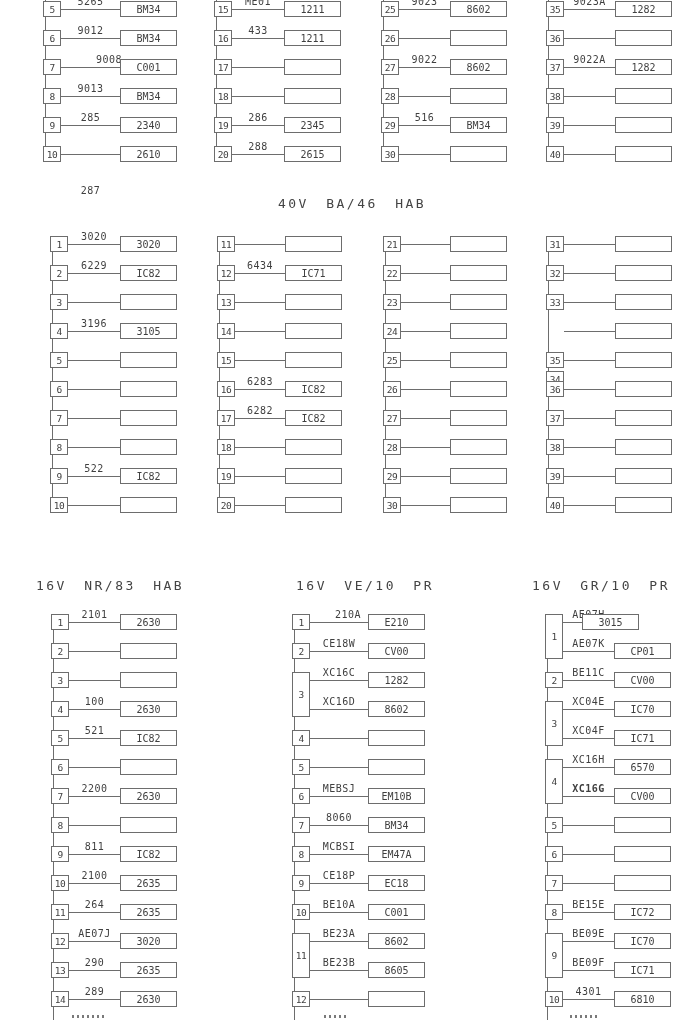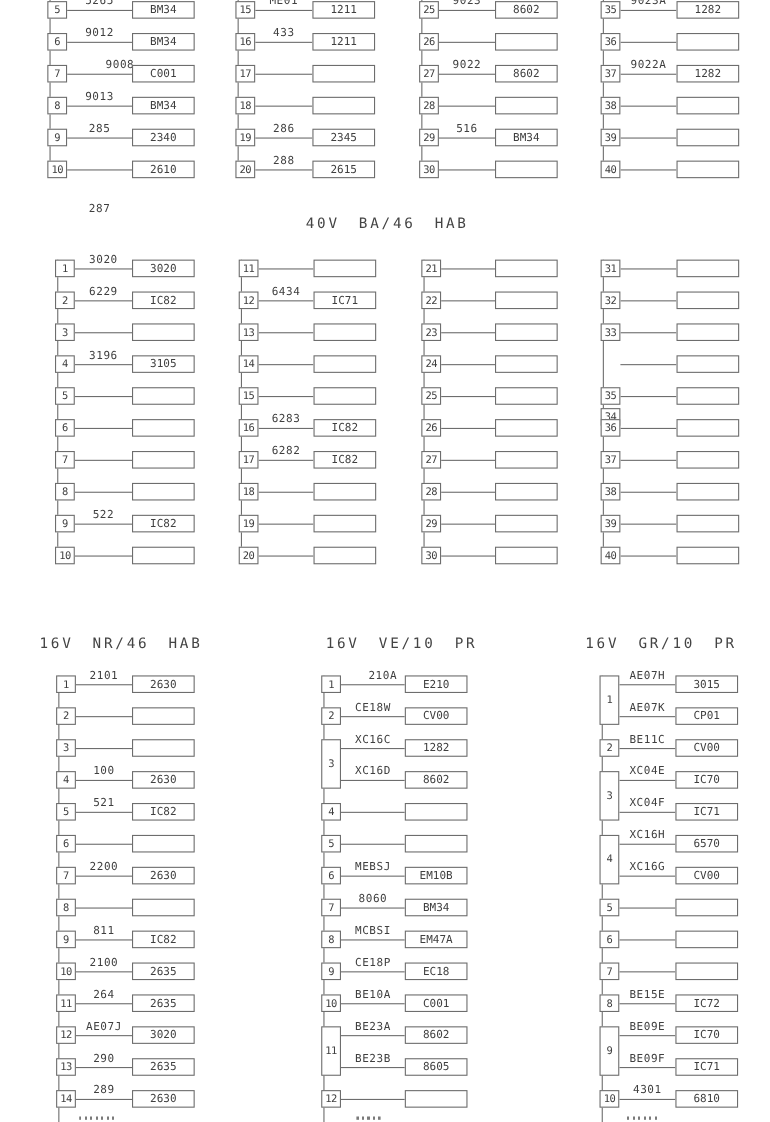--- a/index.html
+++ b/index.html
@@ -19,21 +19,21 @@
   .title{position:absolute;font-size:13px;color:#444;transform:translateX(-50%);
          white-space:nowrap;letter-spacing:2.5px;word-spacing:7px;z-index:3;}
   .frag{position:absolute;height:3px;z-index:2;
         background:repeating-linear-gradient(90deg,#7a7a7a 0 2px,transparent 2px 5px);}
 </style>
 </head>
 <body>
 
 <div id="stage">
   <div class="title" style="left:352px;top:196px;">40V BA/46 HAB</div>
-  <div class="title" style="left:110px;top:578px;">16V NR/46 HAB</div>
+  <div class="title" style="left:110px;top:578px;">16V NR/83 HAB</div>
   <div class="title" style="left:365px;top:578px;">16V VE/10 PR</div>
   <div class="title" style="left:601px;top:578px;">16V GR/10 PR</div>
 
   <div class="frag" style="left:72px;top:1015px;width:32px;"></div>
   <div class="frag" style="left:324px;top:1015px;width:22px;"></div>
   <div class="frag" style="left:570px;top:1015px;width:30px;"></div>
 <div class="pinbox" style="left: 43px; top: 1px; height: 16px;">5</div>
     <div class="wire" style="left: 61px; top: 9px; width: 59px;"></div>
     <div class="wnum" style="left: 90.5px; top: -4px;">5265</div>
     <div class="tagbox" style="left: 120px; top: 1px;">BM34</div>
@@ -356,41 +356,41 @@
     <div class="wire" style="left: 310px; top: 970px; width: 58px;"></div>
     <div class="wnum" style="left: 339px; top: 957px;">BE23B</div>
     <div class="tagbox" style="left: 368px; top: 962px;">8605</div>
     <div class="pinbox" style="left: 292px; top: 991px; height: 16px;">12</div>
     <div class="wire" style="left: 310px; top: 999px; width: 58px;"></div>
     <div class="tagbox" style="left: 368px; top: 991px;"></div>
     <div class="bus" style="left: 294px; top: 614px; height: 406px;"></div>
     <div class="pinbox" style="left: 545px; top: 614px; height: 45px;">1</div>
     <div class="wire" style="left: 563px; top: 622px; width: 51px;"></div>
     <div class="wnum" style="left: 588.5px; top: 609px;">AE07H</div>
-    <div class="tagbox" style="left: 614px; top: 614px;">3015</div>
+    <div class="tagbox" style="left: 582px; top: 614px;">3015</div>
     <div class="wire" style="left: 563px; top: 651px; width: 51px;"></div>
     <div class="wnum" style="left: 588.5px; top: 638px;">AE07K</div>
     <div class="tagbox" style="left: 614px; top: 643px;">CP01</div>
     <div class="pinbox" style="left: 545px; top: 672px; height: 16px;">2</div>
     <div class="wire" style="left: 563px; top: 680px; width: 51px;"></div>
     <div class="wnum" style="left: 588.5px; top: 667px;">BE11C</div>
     <div class="tagbox" style="left: 614px; top: 672px;">CV00</div>
     <div class="pinbox" style="left: 545px; top: 701px; height: 45px;">3</div>
     <div class="wire" style="left: 563px; top: 709px; width: 51px;"></div>
     <div class="wnum" style="left: 588.5px; top: 696px;">XC04E</div>
     <div class="tagbox" style="left: 614px; top: 701px;">IC70</div>
     <div class="wire" style="left: 563px; top: 738px; width: 51px;"></div>
     <div class="wnum" style="left: 588.5px; top: 725px;">XC04F</div>
     <div class="tagbox" style="left: 614px; top: 730px;">IC71</div>
     <div class="pinbox" style="left: 545px; top: 759px; height: 45px;">4</div>
     <div class="wire" style="left: 563px; top: 767px; width: 51px;"></div>
     <div class="wnum" style="left: 588.5px; top: 754px;">XC16H</div>
     <div class="tagbox" style="left: 614px; top: 759px;">6570</div>
     <div class="wire" style="left: 563px; top: 796px; width: 51px;"></div>
-    <div class="wnum" style="left: 588.5px; top: 783px;">XC16G</div>
+    <div class="wnum" style="left: 588.5px; top: 783px; font-weight: bold;">XC16G</div>
     <div class="tagbox" style="left: 614px; top: 788px;">CV00</div>
     <div class="pinbox" style="left: 545px; top: 817px; height: 16px;">5</div>
     <div class="wire" style="left: 563px; top: 825px; width: 51px;"></div>
     <div class="tagbox" style="left: 614px; top: 817px;"></div>
     <div class="pinbox" style="left: 545px; top: 846px; height: 16px;">6</div>
     <div class="wire" style="left: 563px; top: 854px; width: 51px;"></div>
     <div class="tagbox" style="left: 614px; top: 846px;"></div>
     <div class="pinbox" style="left: 545px; top: 875px; height: 16px;">7</div>
     <div class="wire" style="left: 563px; top: 883px; width: 51px;"></div>
     <div class="tagbox" style="left: 614px; top: 875px;"></div>

